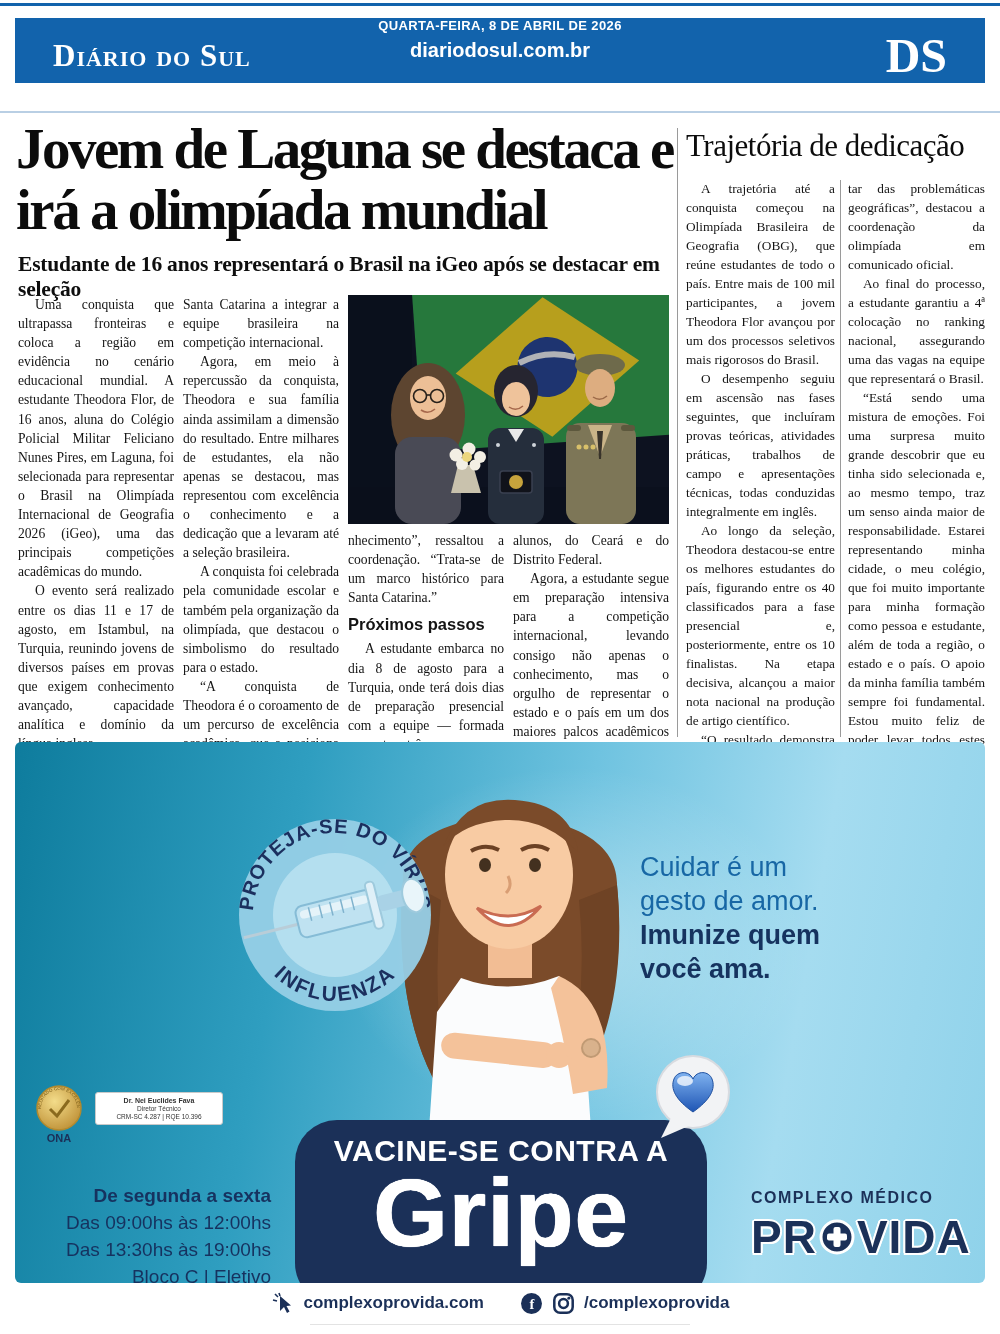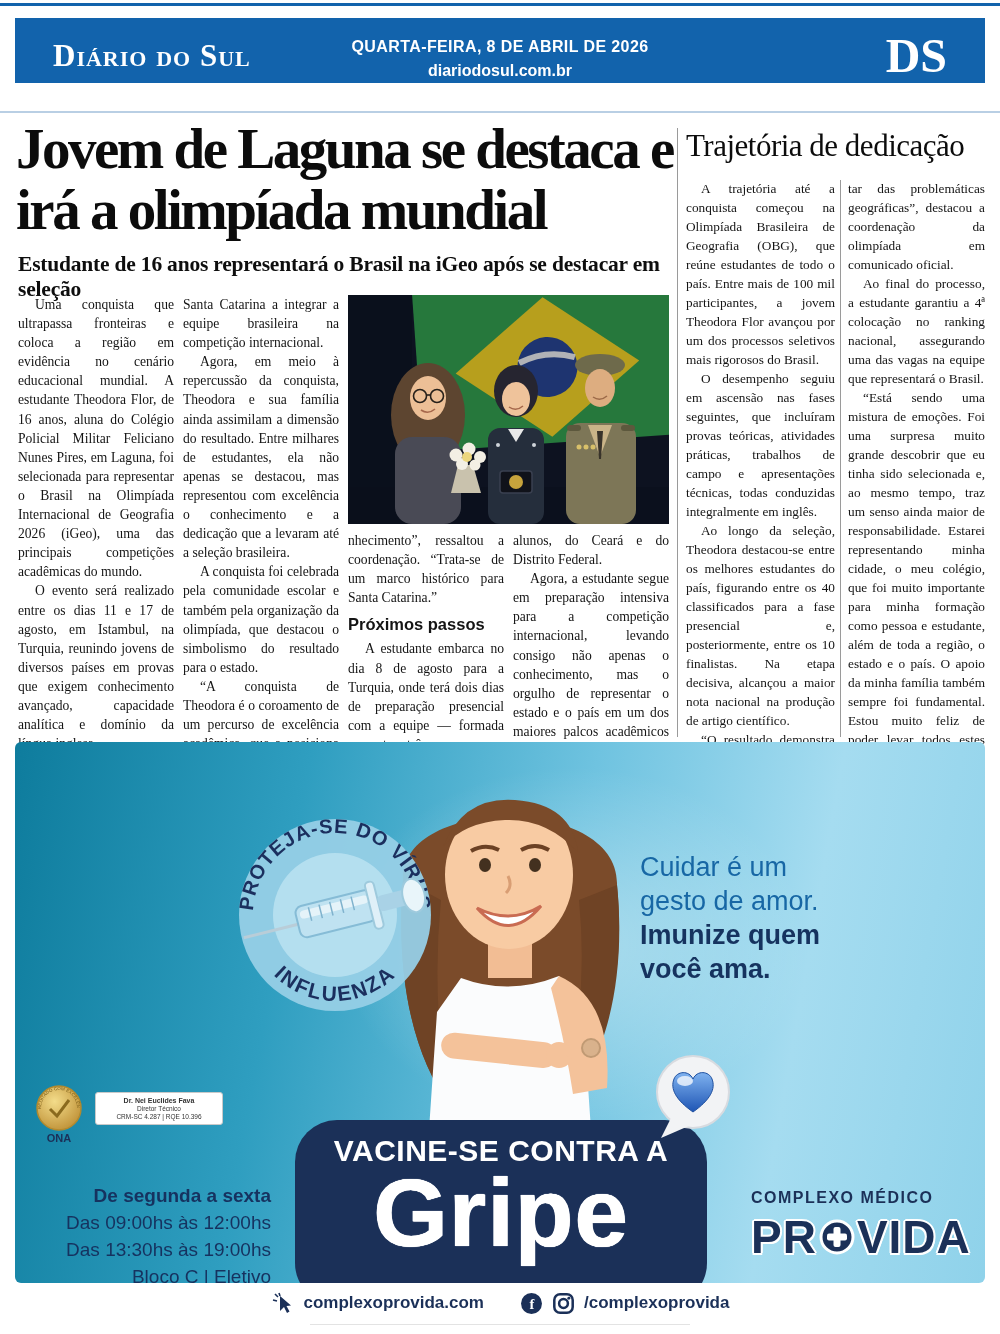--- a/index.html
+++ b/index.html
@@ -5,22 +5,22 @@
   html,body{margin:0;padding:0;background:#fff;}
   .page{position:relative;width:1000px;height:1334px;background:#fff;overflow:hidden;
         font-family:"Liberation Serif",serif;color:#1a1a1a;}
   .a{position:absolute;}
 
   
   .topline{left:0;top:3px;width:1000px;height:3px;background:#1263ac;}
   .masthead{left:15px;top:18px;width:970px;height:65px;background:#1263ac;color:#fff;}
   .paper-name{left:38px;top:20px;font-weight:700;font-size:31px;font-variant:small-caps;letter-spacing:1px;}
   .mh-center{left:285px;top:0;width:400px;height:82px;text-align:center;font-family:"Liberation Sans",sans-serif;}
-  .mh-date{margin-top:20px;font-weight:700;font-size:16px;letter-spacing:.4px;}
-  .mh-site{margin-top:6px;font-weight:700;font-size:16px;}
+  .mh-date{font-weight:700;font-size:13px;letter-spacing:.4px;}
+  .mh-site{margin-top:6px;font-weight:700;font-size:20px;}
   .mh-ds{right:38px;top:10px;font-weight:700;font-size:48px;}
   .mh-rule{left:0;top:111px;width:1000px;height:2px;background:#b9cfe4;}
 
   
   .headline{left:16px;top:118px;width:668px;font-weight:700;font-size:57px;line-height:61px;
             letter-spacing:-2.5px;color:#0c0c0c;}
   .subhead{left:18px;top:252px;width:665px;font-weight:700;font-size:21.5px;letter-spacing:-.2px;color:#0e0e0e;}
 
   
   .bodycol{top:295px;width:156px;font-size:13.6px;line-height:19.1px;text-align:justify;color:#141414;}

